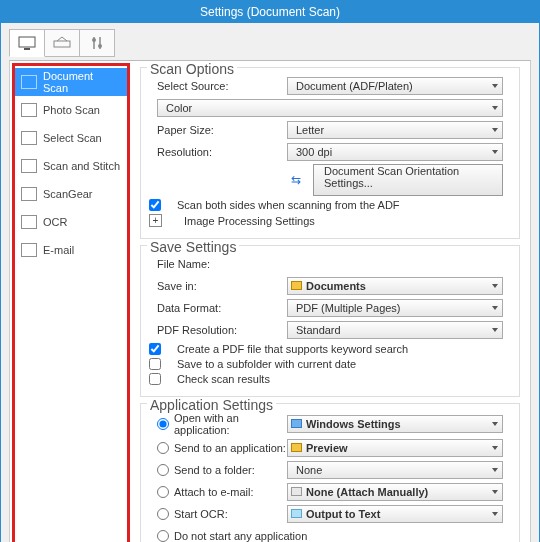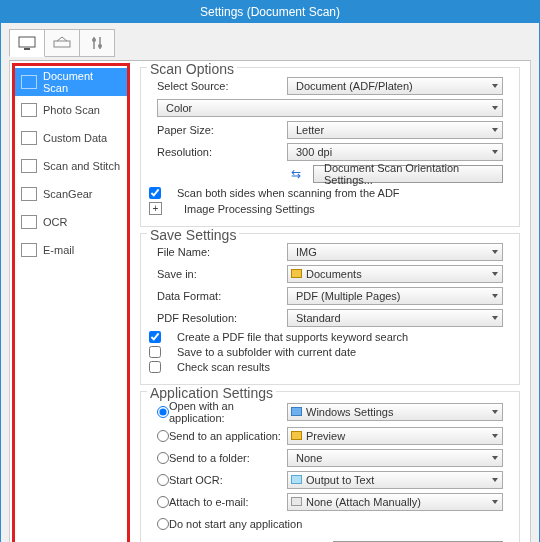--- a/index.html
+++ b/index.html
@@ -17,26 +17,26 @@
 .side-icon { width: 16px; height: 14px; display: inline-block; position: relative; }
 .side-icon::before { content: ""; position: absolute; inset: 0; border: 1px solid currentColor; opacity: .6; }
 .pane { flex: 1; padding: 6px 10px 6px 10px; overflow-y: auto; }
 .section { border: 1px solid #ddd; padding: 6px 8px 8px 8px; margin-bottom: 6px; position: relative; }
 .section-title { position: absolute; top: -7px; left: 6px; background: #fff; padding: 0 3px; color: #555; font-size: 14px; }
 .row { display: flex; align-items: center; min-height: 20px; margin: 2px 8px; }
 .row-label { width: 130px; color: #333; }
 .row-field { flex: 1; }
 .combo { width: 100%; height: 18px; border: 1px solid #aaa; background: linear-gradient(#fefefe,#e8e8e8); display: flex; align-items: center; padding: 0 14px 0 8px; position: relative; font-size: 10.5px; color: #333; }
 .combo::after { content: ""; position: absolute; right: 4px; top: 6px; border-left: 3px solid transparent; border-right: 3px solid transparent; border-top: 4px solid #555; }
-.combo.icon { padding-left: 18px; }
+.combo.icon { padding-left: 18px; font-weight: bold; }
 .combo .folder { position: absolute; left: 3px; top: 3px; width: 11px; height: 9px; background: #f4c542; border: 1px solid #b88700; }
-.btn { height: 18px; border: 1px solid #999; background: linear-gradient(#fcfcfc,#e6e6e6); padding: 0 10px; display: inline-flex; align-items: center; justify-content: center; font-size: 10.5px; color: #333; cursor: pointer; }
+.btn { height: 32px; border: 1px solid #999; background: linear-gradient(#fcfcfc,#e6e6e6); padding: 0 10px; display: inline-flex; align-items: flex-start; justify-content: center; font-size: 10.5px; color: #333; cursor: pointer; }
 .check { display: flex; align-items: center; gap: 16px; margin: 3px 0; color: #333; }
 .check input { width: 12px; height: 12px; }
-.radio { display: flex; align-items: center; color: #333; }
+.radio { display: flex; align-items: center; gap: 5px; color: #333; }
 .radio input { width: 12px; height: 12px; }
 .expand { width: 13px; height: 13px; border: 1px solid #888; display: inline-flex; align-items: center; justify-content: center; font-size: 10px; line-height: 1; color: #444; margin-right: 6px; }
 .orient-row { display: flex; justify-content: flex-end; align-items: center; gap: 6px; }
 .arrow-icon { width: 16px; height: 14px; color: #2a6fd4; font-size: 12px; }
 svg.micon { width: 20px; height: 16px; }
 .pane::-webkit-scrollbar { width: 0; }
 </style>
 </head>
 <body>
 
@@ -72,21 +72,21 @@
         <div class="side-item active">
             <span class="side-icon"></span>
             <span>Document Scan</span>
           </div>
         <div class="side-item">
             <span class="side-icon"></span>
             <span>Photo Scan</span>
           </div>
         <div class="side-item">
             <span class="side-icon"></span>
-            <span>Custom Data</span>
+            <span>Select Scan</span>
           </div>
         <div class="side-item">
             <span class="side-icon"></span>
             <span>Scan and Stitch</span>
           </div>
         <div class="side-item">
             <span class="side-icon"></span>
             <span>ScanGear</span>
           </div>
         <div class="side-item">
@@ -147,25 +147,20 @@
           <div class="check">
               <span class="expand">+</span>
               <span>Image Processing Settings</span>
             </div>
         </div>
 
         <div class="section">
           <div class="section-title">Save Settings</div>
           <div class="row">
               <div class="row-label">File Name:</div>
-              <div class="row-field">
-                <div class="combo">
-                  <span>IMG</span>
-                </div>
-              </div>
             </div>
           <div class="row">
               <div class="row-label">Save in:</div>
               <div class="row-field">
                 <div class="combo icon">
                   <span class="folder"></span>
                   <span>Documents</span>
                 </div>
               </div>
             </div>
@@ -239,45 +234,45 @@
               <div class="row-field">
                 <div class="combo">
                   <span>None</span>
                 </div>
               </div>
             </div>
           <div class="row">
               <div class="row-label">
                 <label class="radio">
                   <input type="radio" name="appr" style="">
+                  <span>Attach to e-mail:</span>
+                </label>
+              </div>
+              <div class="row-field">
+                <div class="combo icon">
+                  <span class="folder" style="background:#e8e8e8;border-color:#999"></span>
+                  <span>None (Attach Manually)</span>
+                </div>
+              </div>
+            </div>
+          <div class="row">
+              <div class="row-label">
+                <label class="radio">
+                  <input type="radio" name="appr" style="">
                   <span>Start OCR:</span>
                 </label>
               </div>
               <div class="row-field">
                 <div class="combo icon">
                   <span class="folder" style="background:#aee1f7;border-color:#5ba9cf"></span>
                   <span>Output to Text</span>
                 </div>
               </div>
             </div>
           <div class="row">
-              <div class="row-label">
-                <label class="radio">
-                  <input type="radio" name="appr" style="">
-                  <span>Attach to e-mail:</span>
-                </label>
-              </div>
-              <div class="row-field">
-                <div class="combo icon">
-                  <span class="folder" style="background:#e8e8e8;border-color:#999"></span>
-                  <span>None (Attach Manually)</span>
-                </div>
-              </div>
-            </div>
-          <div class="row">
               <div class="row-label" style="width:auto">
                 <label class="radio">
                   <input type="radio" name="appr" style="">
                   <span>Do not start any application</span>
                 </label>
               </div>
             </div>
           <div class="row" style="justify-content:flex-end;margin-top:6px">
             <div class="btn" style="width:170px"></div>
           </div>

